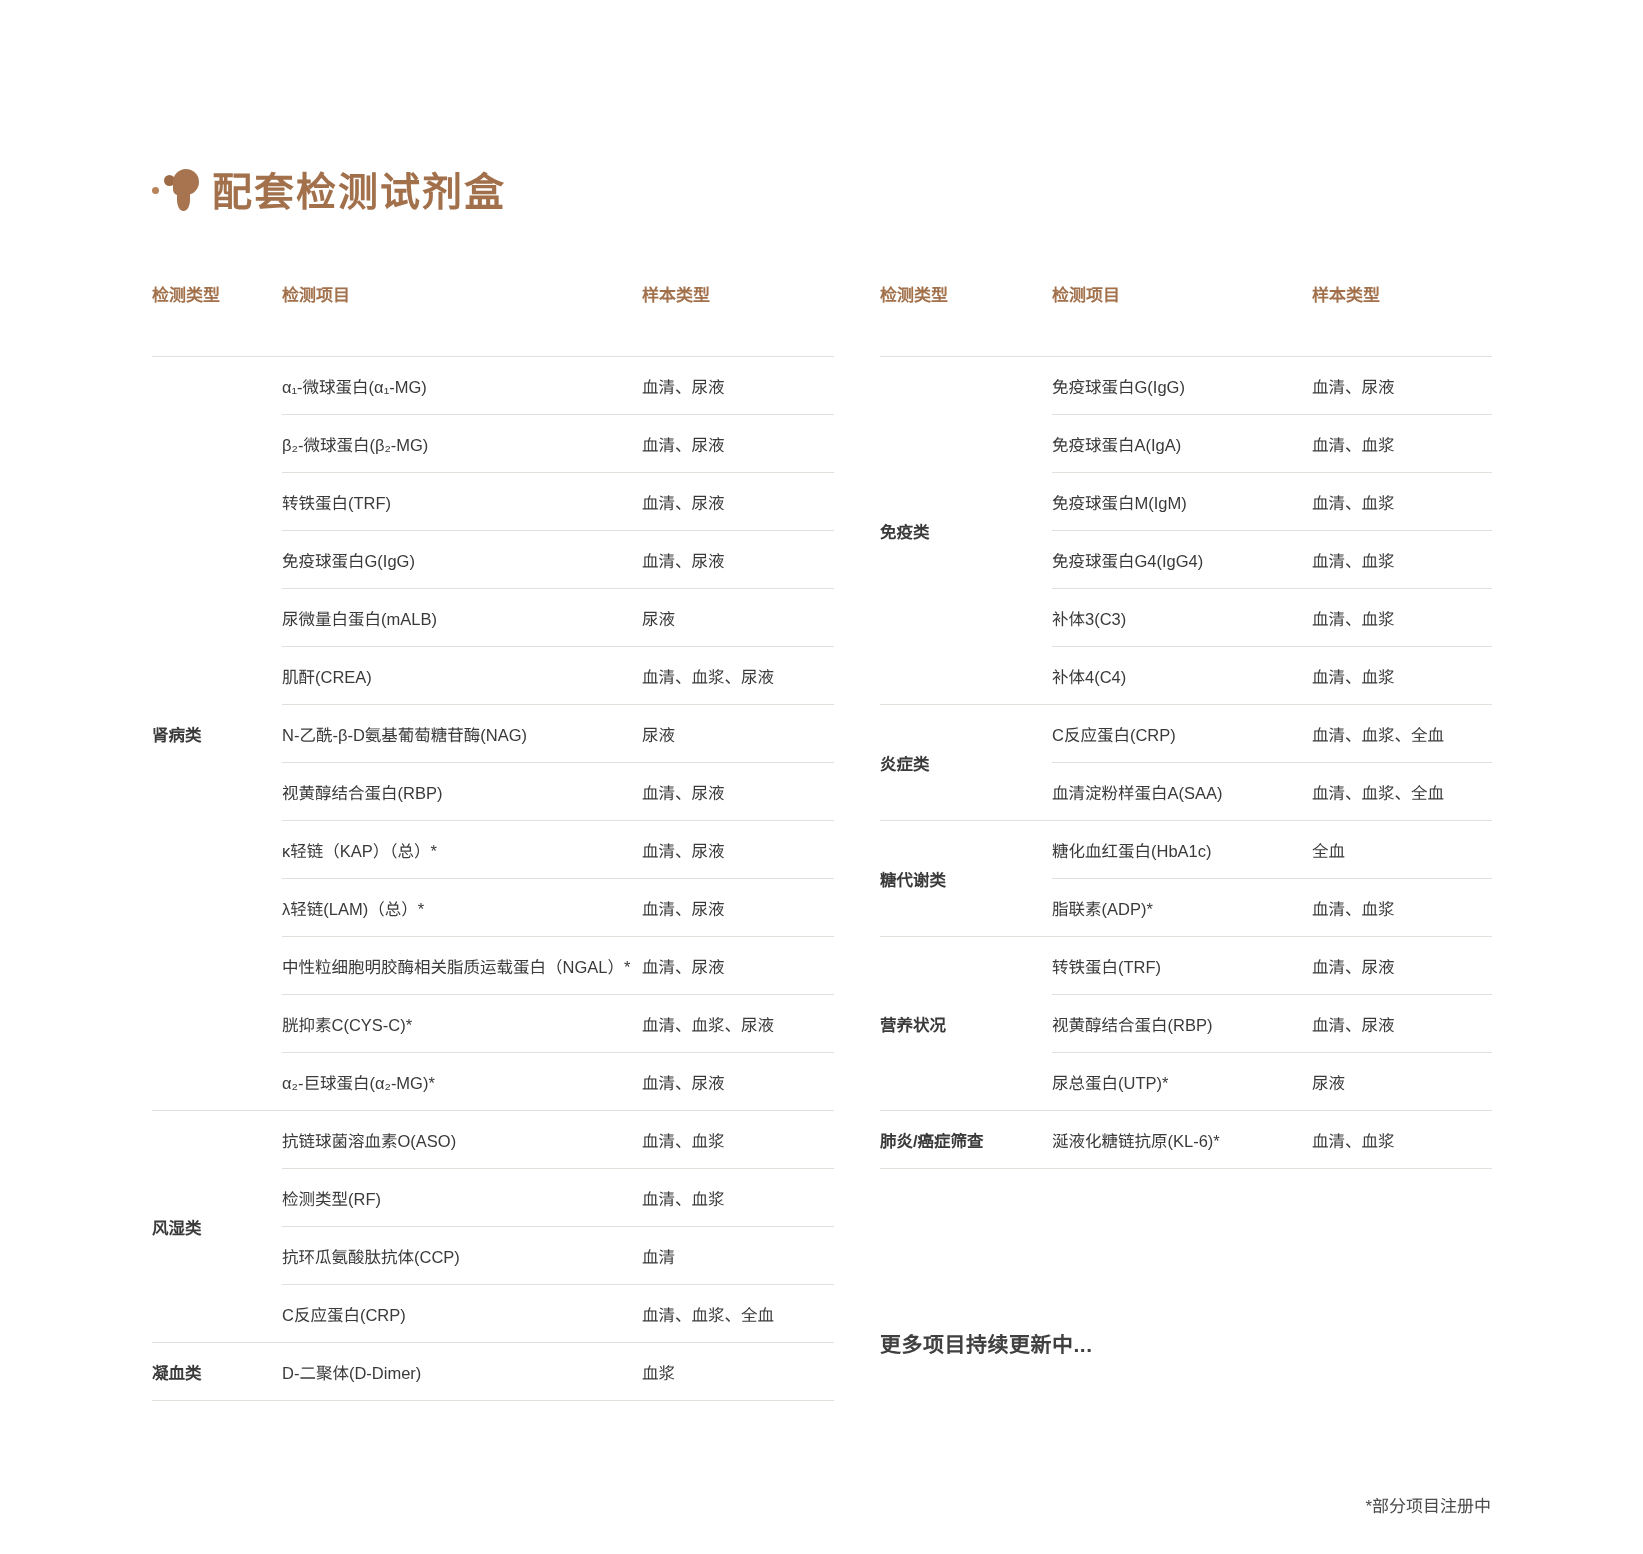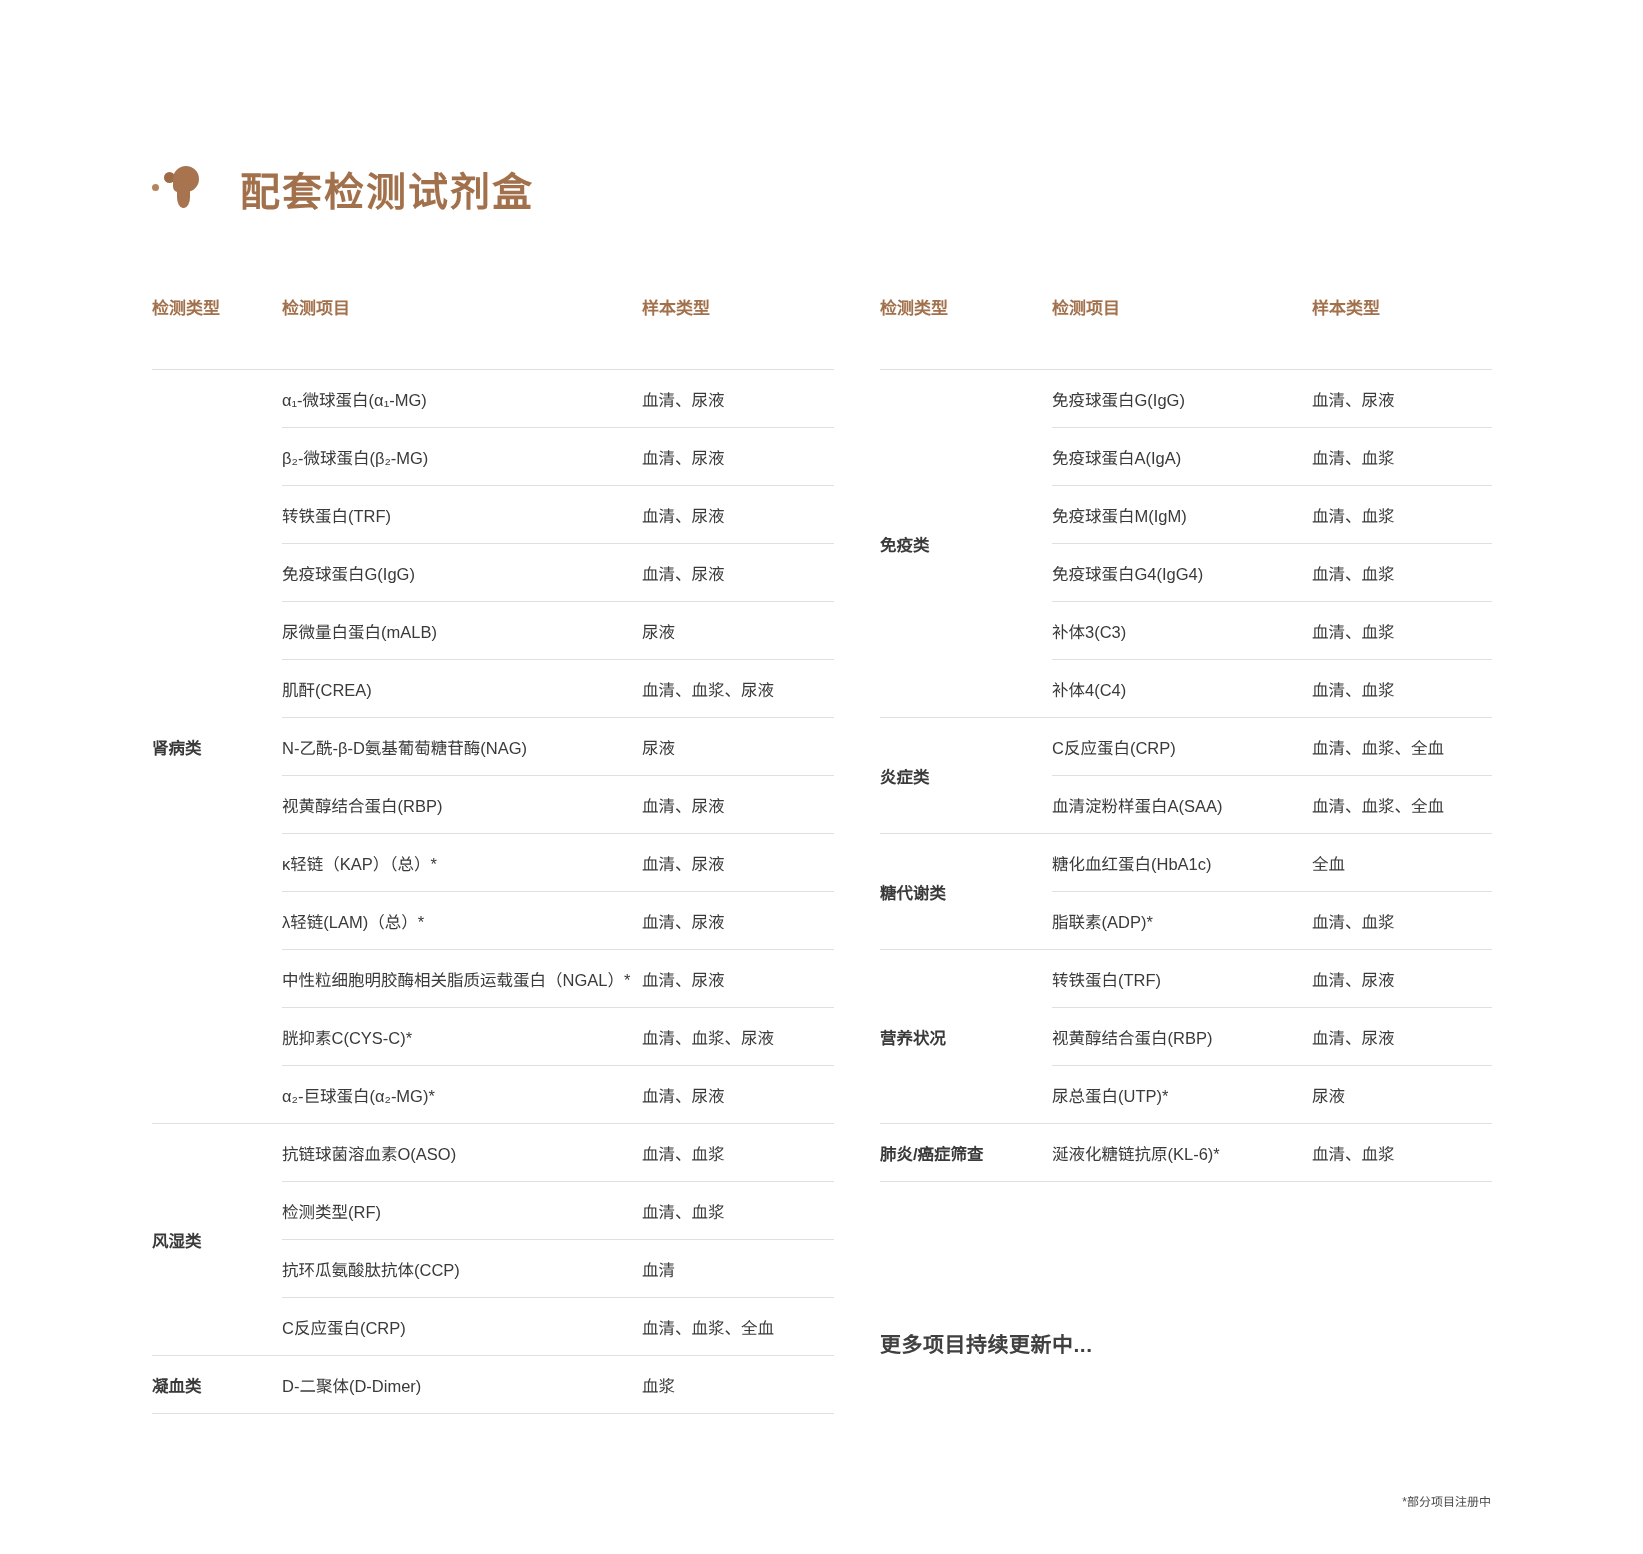--- a/index.html
+++ b/index.html
@@ -21,21 +21,22 @@
     height: 1554px;
     overflow: hidden;
   }
 
   
   .title-row {
     position: absolute;
     left: 152px;
     top: 160px;
     display: flex;
-    gap: 32px;
+    align-items: center;
+    gap: 4px;
   }
   .title-mark {
     position: relative;
     width: 56px;
     height: 52px;
   }
   .title-mark .dot-small {
     position: absolute;
     left: 0px;
     top: 24px;
@@ -82,21 +83,21 @@
 
   
   .columns {
     position: absolute;
     top: 278px;
     left: 0;
     width: 1643px;
   }
   .col {
     position: absolute;
-    top: 16px;
+    top: 3px;
   }
   .col-left { left: 152px; width: 682px; }
   .col-right { left: 880px; width: 612px; }
 
   table.kit {
     width: 100%;
     border-collapse: collapse;
     table-layout: fixed;
   }
   table.kit th {
@@ -143,21 +144,21 @@
     top: 1328px;
     font-size: 21px;
     font-weight: bold;
     color: #404040;
     letter-spacing: 0.5px;
   }
   .footnote {
     position: absolute;
     right: 152px;
     top: 1492px;
-    font-size: 12px;
+    font-size: 17px;
     color: #4a4a4a;
   }
 </style>
 </head>
 <body>
 
 <div class="page">
 
   <div class="title-row">
     <span class="title-mark">

